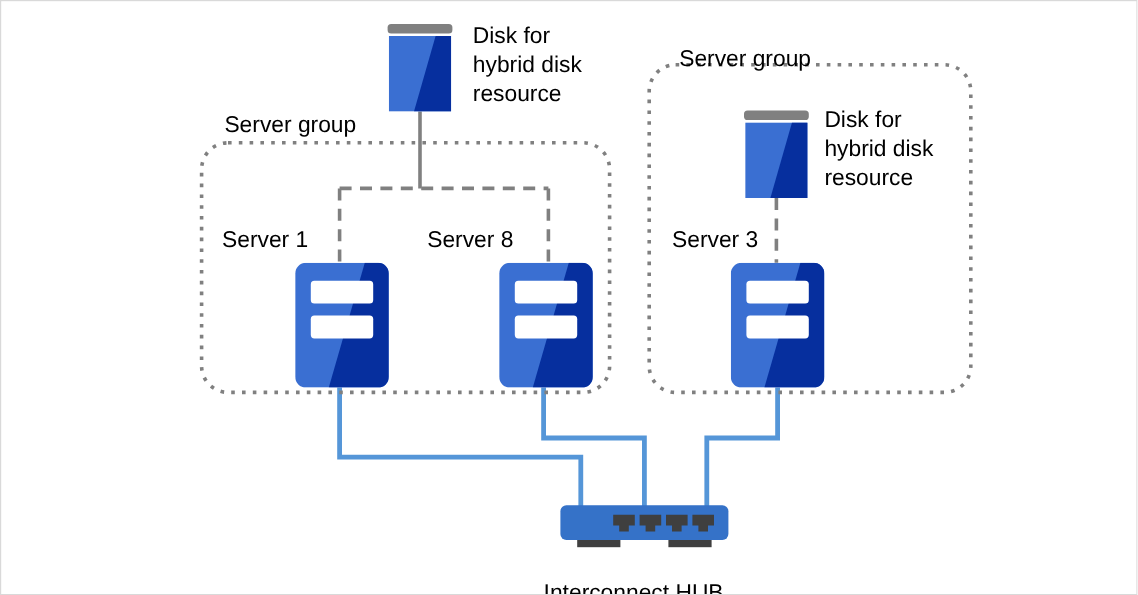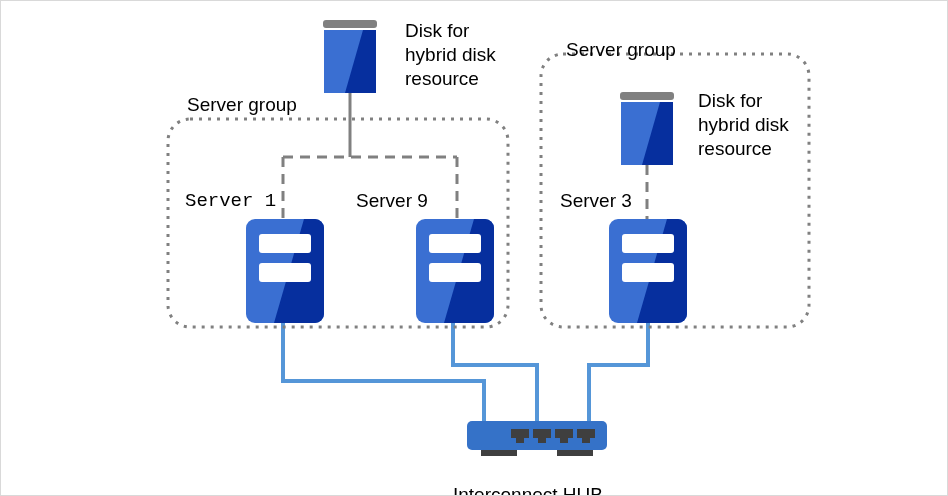--- a/index.html
+++ b/index.html
@@ -32,21 +32,20 @@
     position: absolute;
     font-family: "Liberation Sans", sans-serif;
     font-size: 19px;
     line-height: 24px;
     color: #000000;
     white-space: pre;
     letter-spacing: 0px;
   }
   .label-multiline {
     white-space: pre-line;
-    margin-left: 11px;
   }
 </style>
 </head>
 <body>
 
 <div id="diagram-root">
 
   <svg id="diagram-svg" viewBox="0 0 948 496" xmlns="http://www.w3.org/2000/svg">
     <defs>
       <clipPath id="clip-server-1">
@@ -151,21 +150,21 @@
   <div class="label" style="left:565px; top:37px;">Server group</div>
 
   <div class="label label-multiline" style="left:393px; top:18px;">Disk for
 hybrid disk
 resource</div>
 
   <div class="label label-multiline" style="left:686px; top:88px;">Disk for
 hybrid disk
 resource</div>
 
-  <div class="label" style="left:184px; top:188px;font-family:Liberation Mono, monospace;">Server 1</div>
+  <div class="label" style="left:184px; top:188px;">Server 1</div>
 
-  <div class="label" style="left:355px; top:188px;">Server 9</div>
+  <div class="label" style="left:355px; top:188px;">Server 8</div>
 
   <div class="label" style="left:559px; top:188px;text-align:right;">Server 3</div>
 
   <div class="label" style="left:452px; top:482px;">Interconnect HUB</div>
 
 </div>
 
 </body></html>

